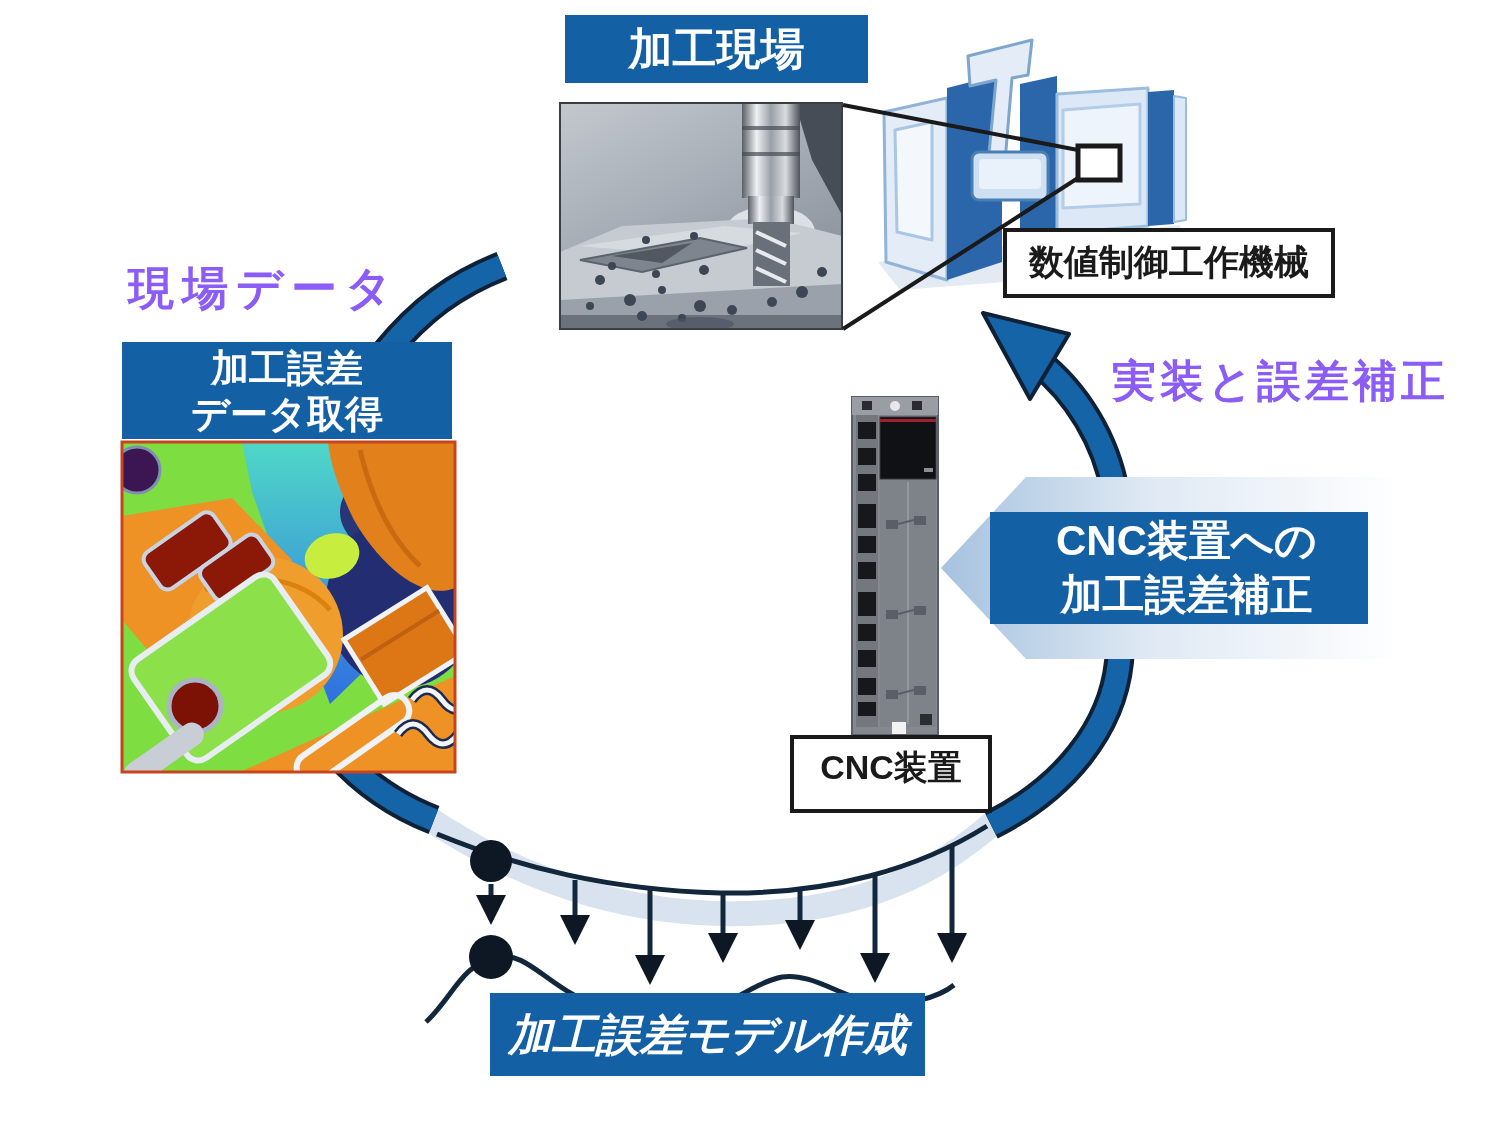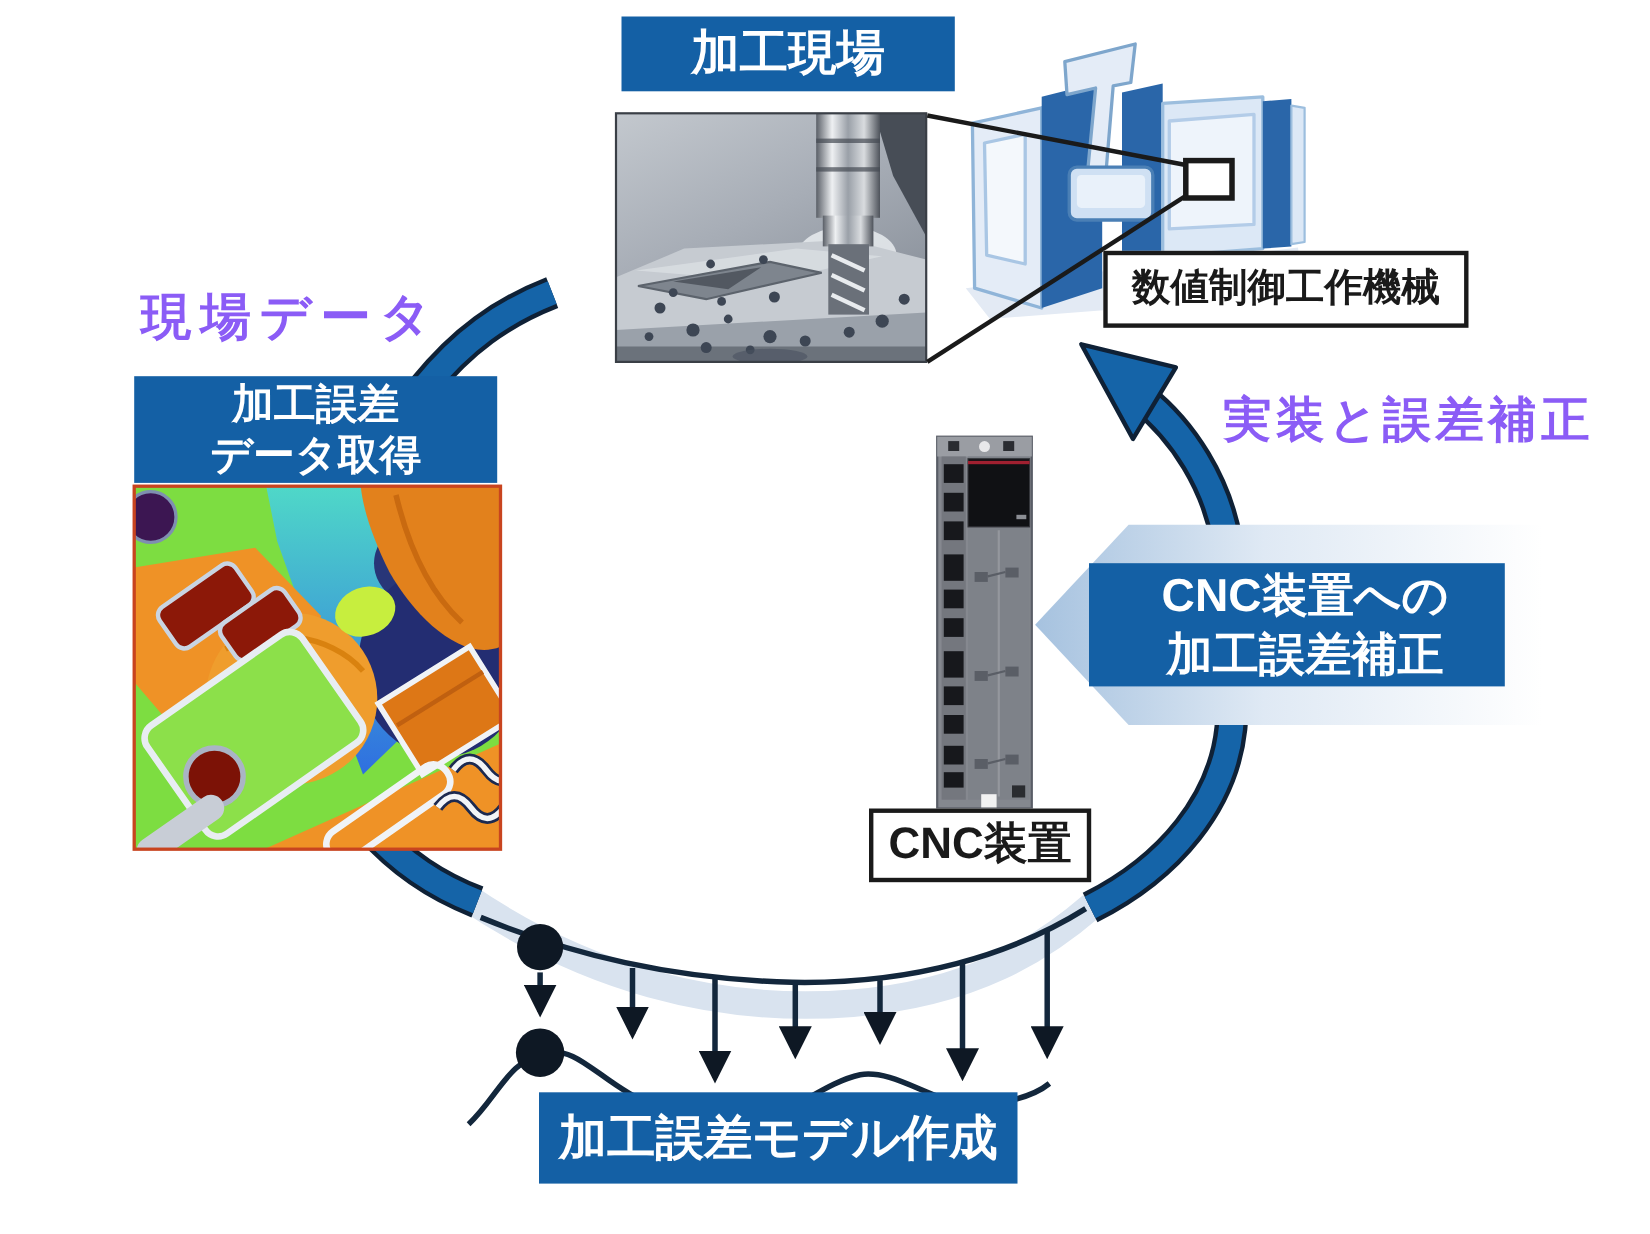--- a/index.html
+++ b/index.html
@@ -8,22 +8,22 @@
   .stage svg{position:absolute;left:0;top:0;}
   .lbl{position:absolute;box-sizing:border-box;text-align:center;font-weight:bold;}
   .blue-box{background:#1460a5;color:#ffffff;}
   .white-box{background:#ffffff;color:#1a1a1a;border:4px solid #1a1a1a;}
   .caption{color:#8b5cf6;}
   
   #machining-site{left:565px;top:15px;width:303px;height:68px;font-size:44px;line-height:68px;}
   #error-data-acq{left:122px;top:342px;width:330px;height:97px;font-size:38px;line-height:46px;padding-top:3px;}
   #nc-machine-tool{left:1003px;top:228px;width:332px;height:70px;font-size:35px;line-height:60px;}
   #cnc-impl{left:990px;top:512px;width:378px;height:112px;font-size:42px;line-height:54px;padding-top:2px;padding-left:15px;}
-  #cnc-unit{left:790px;top:735px;width:202px;height:67px;font-size:40px;line-height:57px;}
-  #error-model{left:490px;top:993px;width:435px;height:83px;font-size:44px;line-height:83px;}
+  #cnc-unit{left:790px;top:735px;width:202px;height:78px;font-size:34px;line-height:57px;}
+  #error-model{left:490px;top:993px;width:435px;height:83px;font-size:44px;line-height:83px;font-style:italic;}
   #field-data{left:128px;top:258px;font-size:46px;letter-spacing:8px;}
   #error-comp{left:1112px;top:352px;font-size:44px;letter-spacing:4px;}
 </style>
 </head>
 <body>
 
 <div class="stage">
 
 <svg width="1500" height="1122" viewBox="0 0 1500 1122">
   <defs>

